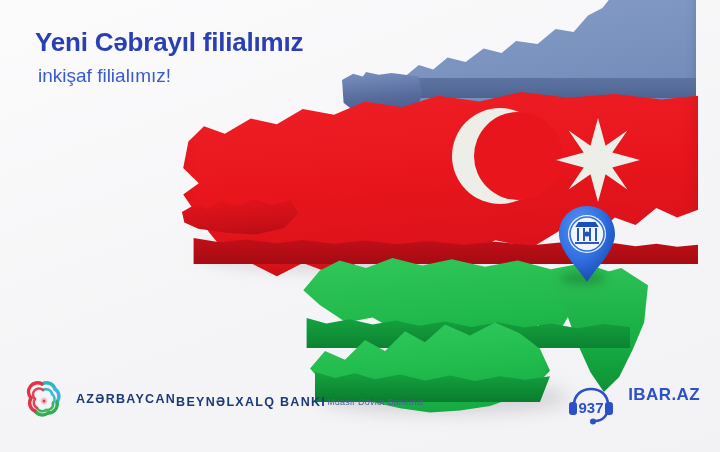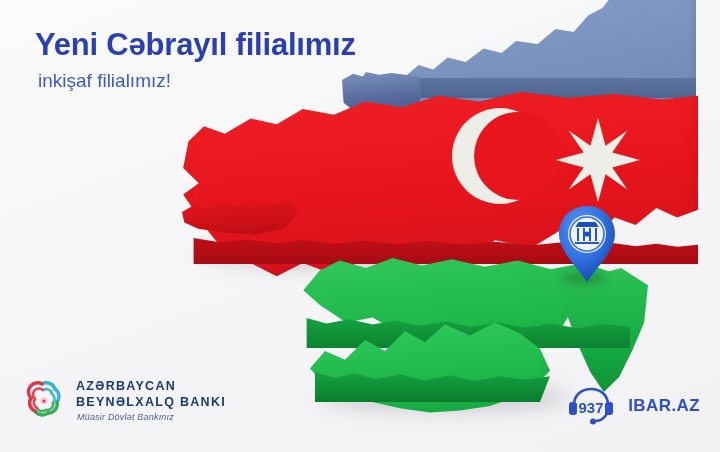--- a/index.html
+++ b/index.html
@@ -15,21 +15,21 @@
     background:linear-gradient(160deg,#fbfbfc 0%,#f5f5f7 55%,#f2f2f4 100%);
     overflow:hidden;
   }
 
   
   #textblock{
     position:absolute;left:35px;top:28px;
     z-index:40;
   }
   #headline{
-    font-size:31px;font-weight:bold;
+    font-size:26px;font-weight:bold;
     color:#2b3fb5;
     letter-spacing:-0.2px;
     white-space:nowrap;
     line-height:1.1;
     margin:0 0 7px 0;
   }
   .subline{
     font-size:19px;font-weight:normal;
     color:#3c5ad0;
     line-height:1.28;
@@ -194,35 +194,35 @@
     z-index:29;
   }
 
   
   #logo-block{
     position:absolute;left:22px;top:378px;
     display:flex;align-items:center;gap:10px;
     z-index:40;
   }
   #logo-mark{width:44px;height:46px;flex:0 0 auto;}
-  #logo-text{display:flex;flex-direction:column;line-height:1;}
+  #logo-text{display:flex;flex-direction:row;line-height:1;}
   .logo-line{
     font-size:12.5px;font-weight:bold;color:#1b3a7a;
     letter-spacing:1.3px;
   }
   .logo-line + .logo-line{margin-top:3px;text-align:center;}
   #logo-tagline{
-    font-size:9px;font-style:italic;color:#4a5f92;
+    font-size:9px;color:#4a5f92;
     letter-spacing:.2px;margin-top:5px;padding-left:1px;
   }
 
   
   #contact-block{
     position:absolute;right:20px;top:385px;
-    display:flex;align-items:center;gap:11px;
+    display:flex;align-items:flex-start;gap:11px;
     z-index:40;
   }
   #headset-icon{width:52px;height:42px;flex:0 0 auto;}
   #site-label{
     font-size:17px;font-weight:bold;color:#2b50c8;letter-spacing:.4px;
   }
 </style>
 </head>
 <body>
 

